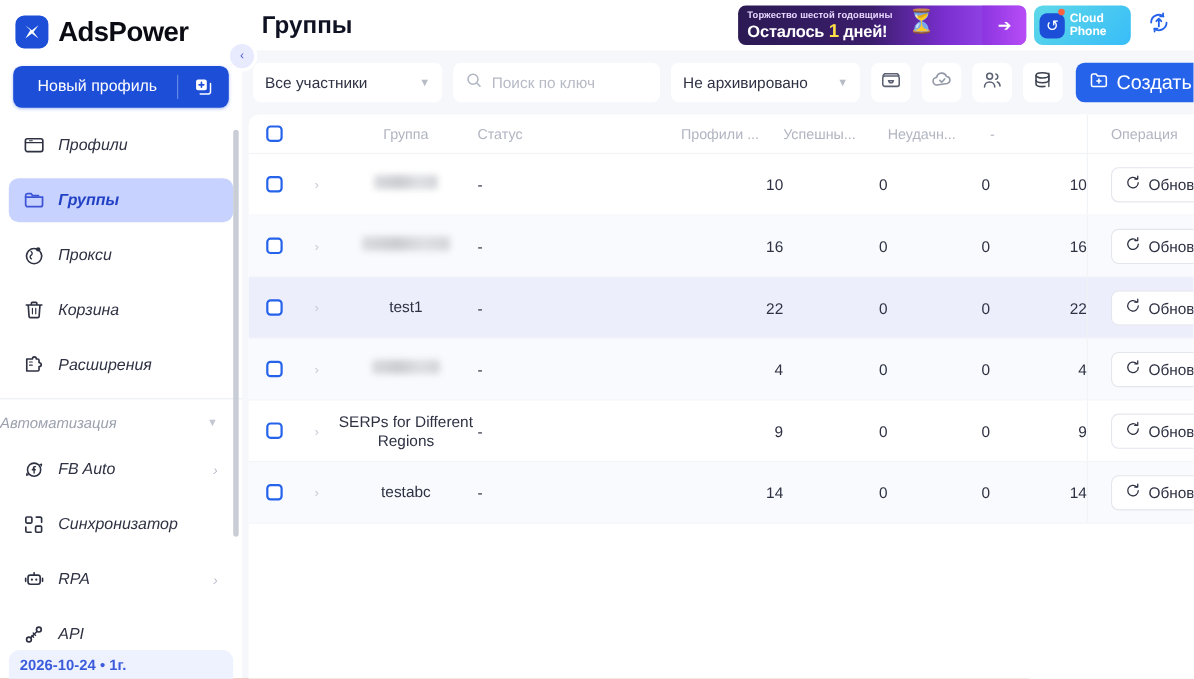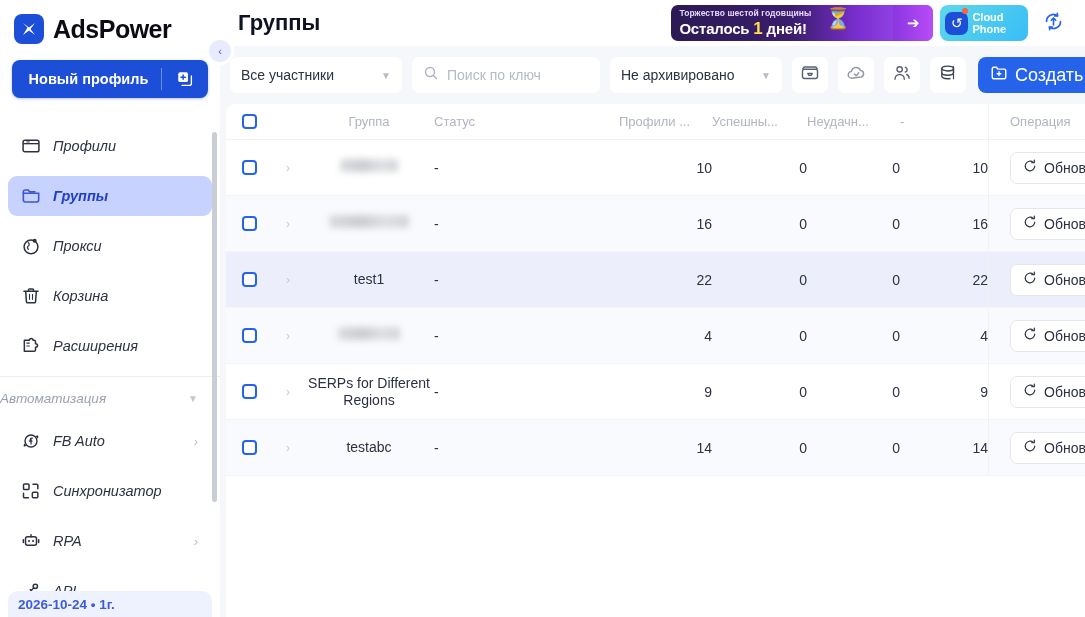--- a/index.html
+++ b/index.html
@@ -25,21 +25,21 @@
     padding-left: 14px;
   }
   .brand-mark {
     width: 30px; height: 30px; border-radius: 8px; background: #1d4ed8;
     display: flex; align-items: center; justify-content: center;
     flex: 0 0 30px;
   }
   .brand-name {
     font-size: 25px; font-weight: bold; color: #0b0b13; letter-spacing: -0.5px;
   }
-  .newprofile-wrap { padding: 0 12px; margin-top: 2px; margin-bottom: 28px; font-weight: bold; }
+  .newprofile-wrap { padding: 0 12px; margin-top: 2px; margin-bottom: 14px; }
   .newprofile {
     display: flex; align-items: center; height: 38px;
     background: #1d4ed8; border-radius: 8px; overflow: hidden;
     box-shadow: 0 1px 3px rgba(29,78,216,.35);
   }
   .newprofile-label {
     flex: 1; color: #fff; font-size: 14.5px; text-align: center;
     padding-left: 4px;
   }
   .newprofile-div { width: 1px; height: 22px; background: rgba(255,255,255,.35); }

